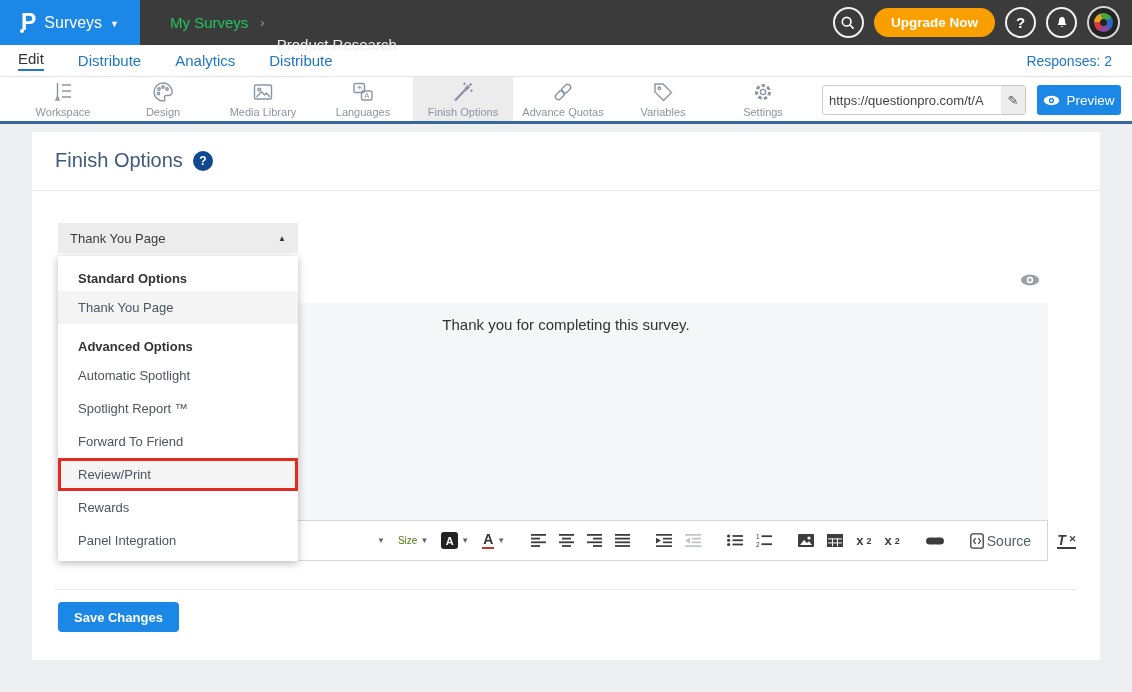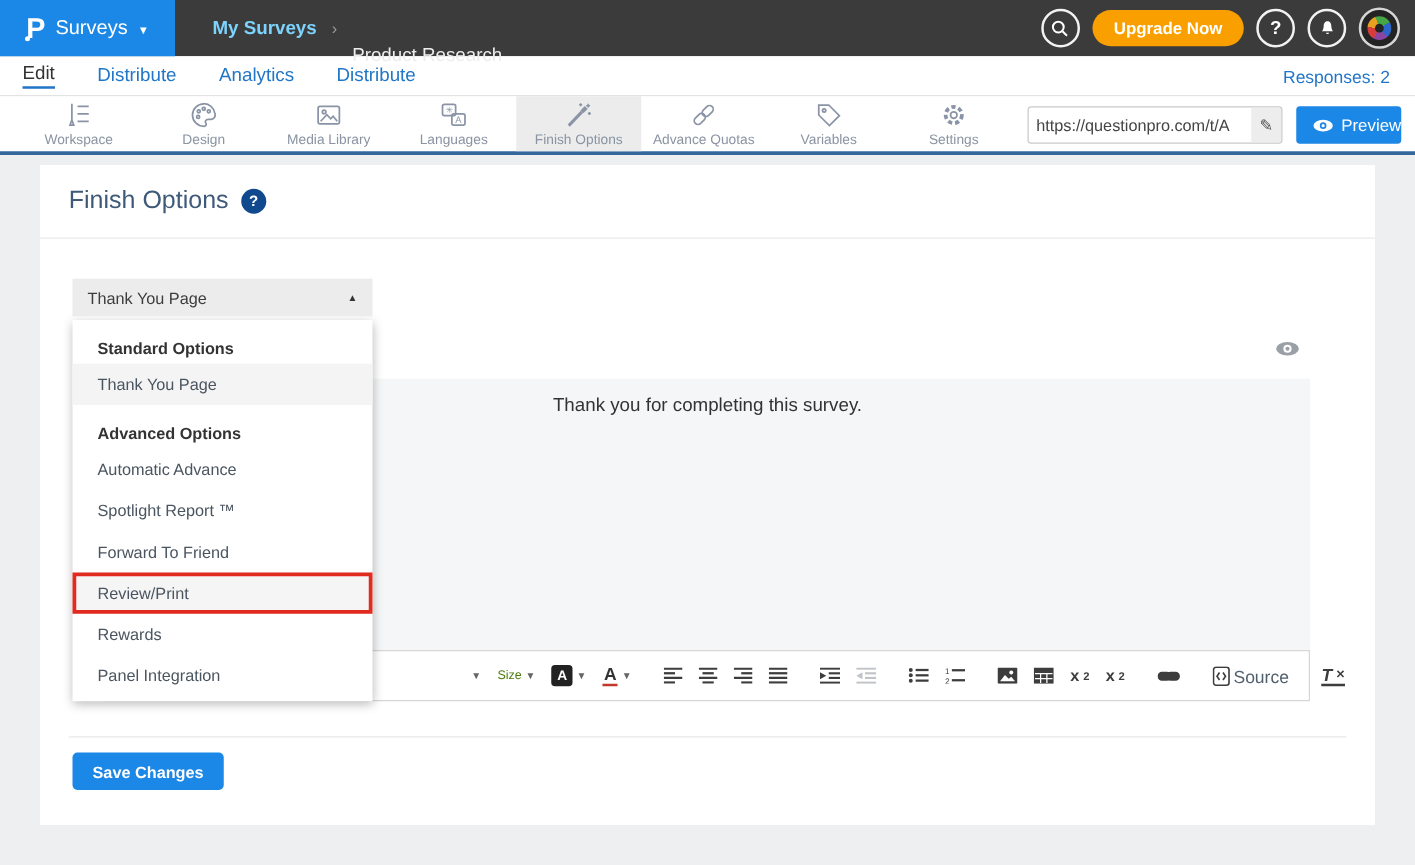--- a/index.html
+++ b/index.html
@@ -7,21 +7,21 @@
   body { font-family:"Liberation Sans", sans-serif; background:#edeff1; overflow:hidden; }
 
   
   .topbar { height:45px; background:#3b3b3b; display:flex; align-items:center; }
   .brand { width:140px; height:45px; background:#1b87e6; display:flex; align-items:center; justify-content:center; gap:8px; cursor:pointer; }
   .brand .plogo { position:relative; color:#fff; font-size:23px; font-weight:bold; line-height:1; }
   .brand .plogo .pdot { position:absolute; left:-1px; bottom:1px; width:4px; height:4px; background:#fff; border-radius:50%; }
   .brand .blabel { color:#fff; font-size:16px; }
   .brand .bcaret { color:#fff; font-size:9px; margin-top:2px; }
   .crumbs { margin-left:30px; display:flex; align-items:center; font-size:15px; }
-  .crumb-parent { color:#7dd3fc; cursor:pointer;font-weight:bold; }
+  .crumb-parent { color:#22c55e; cursor:pointer; }
   .crumb-sep { color:#9a9a9a; margin:0 12px; font-size:13px; }
   .crumb-current { color:#ededed;margin-top:43px; }
   .top-right { margin-left:auto; display:flex; align-items:center; gap:10px; padding-right:12px; }
   .circ { width:31px; height:31px; border:2px solid #f2f2f2; border-radius:50%; display:flex; align-items:center; justify-content:center; color:#fff; cursor:pointer; }
   .circ.help-top { font-size:15px; font-weight:bold; }
   .upgrade { height:29px; padding:0 17px; background:#f9a000; border:none; border-radius:15px; color:#fff; font-weight:bold; font-size:13.5px; font-family:inherit; cursor:pointer; }
   .avatar { width:33px; height:33px; border:2px solid #d6d6d6; border-radius:50%; background:#232323; overflow:hidden; position:relative; cursor:pointer; }
   .avatar .swirl { position:absolute; left:5px; top:5px; width:19px; height:19px; border-radius:50%;
      background:conic-gradient(from 210deg, #d63c3c 0 18%, #e8a020 18% 36%, #46a546 36% 58%, #2c66c8 58% 80%, #8a46a0 80% 100%); }
   .avatar .swirlhole { position:absolute; left:11px; top:11px; width:7px; height:7px; border-radius:50%; background:#232323; }
@@ -34,21 +34,21 @@
 
   
   .ribbon { height:47px; background:#fff; border-bottom:3px solid #35699e; display:flex; position:relative; padding-left:13px; }
   .ritem { width:100px; height:44px; display:flex; flex-direction:column; align-items:center; justify-content:center; gap:2px; cursor:pointer; color:#8a94a6; }
   .ritem.active { background:#ececec; }
   .ritem .rlabel { font-size:11px; color:#8a94a2; white-space:nowrap; }
   .ritem svg { stroke:#8a94a6; fill:none; stroke-width:1.4; }
   .urlbox { position:absolute; right:106px; top:8px; width:204px; height:30px; border:1px solid #c9c9c9; border-radius:3px; background:#fff; display:flex; align-items:center; overflow:hidden; }
   .urlbox input { border:none; outline:none; flex:1; font-size:13px; color:#444; padding:0 6px; font-family:inherit; min-width:0; }
   .url-pencil { width:24px; height:28px; background:#ededed; display:flex; align-items:center; justify-content:center; color:#555; font-size:13px; cursor:pointer; flex:0 0 24px; }
-  .preview-btn { position:absolute; right:11px; top:8px; height:30px; width:84px; background:#1b87e6; border:none; border-radius:3px; color:#fff; font-size:13.5px; font-family:inherit; display:flex; align-items:center; justify-content:flex-end; gap:6px; cursor:pointer; }
+  .preview-btn { position:absolute; right:11px; top:8px; height:30px; width:84px; background:#1b87e6; border:none; border-radius:3px; color:#fff; font-size:13.5px; font-family:inherit; display:flex; align-items:center; justify-content:center; gap:6px; cursor:pointer; }
 
   
   .main { height:567px; padding-top:8px; }
   .card { position:relative; margin:0 32px; height:528px; background:#fff; }
   .page-head { position:absolute; left:23px; top:17px; display:flex; align-items:center; gap:10px; }
   .page-title { font-size:20px; color:#3e5a78; }
   .help-badge { width:20px; height:20px; border-radius:50%; background:#11498f; color:#fff; font-size:12px; font-weight:bold; display:flex; align-items:center; justify-content:center; cursor:pointer; }
   .head-divider { position:absolute; left:0; right:0; top:58px; height:1px; background:#eaeaea; }
 
   
@@ -219,21 +219,21 @@
 
     <div class="fo-select">
       <span>Thank You Page</span>
       <span class="selcaret">▲</span>
     </div>
 
     <div class="menu">
       <div class="menu-header">Standard Options</div>
       <div class="menu-item sel">Thank You Page</div>
       <div class="menu-header">Advanced Options</div>
-      <div class="menu-item">Automatic Advance</div>
+      <div class="menu-item">Automatic Spotlight</div>
       <div class="menu-item">Spotlight Report ™</div>
       <div class="menu-item">Forward To Friend</div>
       <div class="menu-item hl">Review/Print</div>
       <div class="menu-item">Rewards</div>
       <div class="menu-item">Panel Integration</div>
     </div>
 
     <div class="eye-row">
       <svg width="20" height="12" viewBox="0 0 22 13">
           <ellipse cx="11" cy="6.5" rx="10" ry="6" fill="#9aa0a6"></ellipse>

